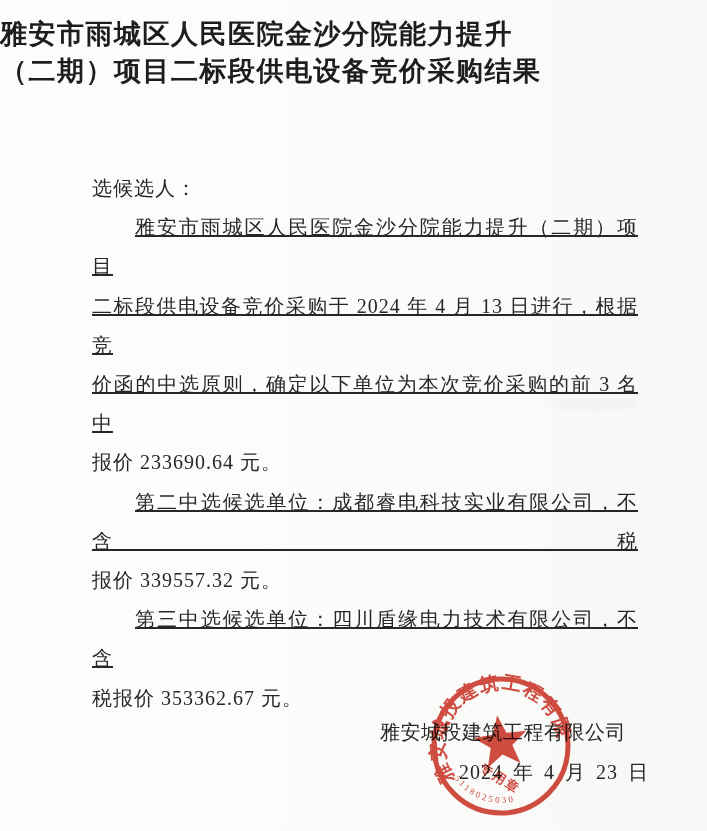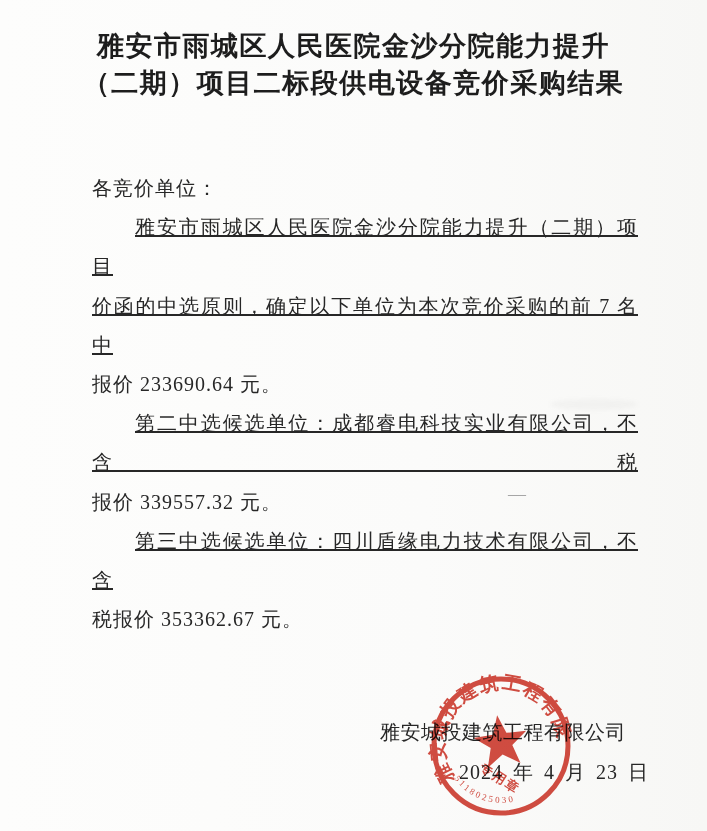--- a/index.html
+++ b/index.html
@@ -8,28 +8,27 @@
     width:707px;height:831px;
     margin:0 auto;
     background:linear-gradient(90deg,#fdfdfc 0%,#fbfbfa 60%,#f7f7f5 100%);
     overflow:hidden;
     font-family:"Liberation Serif", serif;
     color:#262626;
   }
   
   .title{
     position:absolute;top:16px;left:0;right:0;
-    text-align:center;
+    text-align:left;
     font-family:"Liberation Sans", sans-serif;
     font-weight:700;
     font-size:27px;
     line-height:37px;
     letter-spacing:1.5px;
     color:#1d1d1d;
-    margin-top:12px;
   }
   
   .body{
     position:absolute;top:169px;left:92px;width:546px;
     font-size:20px;
     line-height:39.2px;
     letter-spacing:1px;
     color:#272727;
   }
   .line{white-space:nowrap;}
@@ -82,23 +81,24 @@
 <body>
 
 <div class="page">
 
   <header class="title">
     <div>雅安市雨城区人民医院金沙分院能力提升</div>
     <div>（二期）项目二标段供电设备竞价采购结果</div>
   </header>
 
   <main class="body" id="body-lines">
-      <div class="line">各竞价单位：</div>
+      <div class="line">选候选人：</div>
       <div class="line indent full">雅安市雨城区人民医院金沙分院能力提升（二期）项目</div>
-      <div class="line full">价函的中选原则，确定以下单位为本次竞价采购的前 7 名中</div>
+      <div class="line full">二标段供电设备竞价采购于 2024 年 4 月 13 日进行，根据竞</div>
+      <div class="line full">价函的中选原则，确定以下单位为本次竞价采购的前 3 名中</div>
       <div class="line">报价 233690.64 元。</div>
       <div class="line indent full">第二中选候选单位：成都睿电科技实业有限公司，不含税</div>
       <div class="line">报价 339557.32 元。</div>
       <div class="line indent full">第三中选候选单位：四川盾缘电力技术有限公司，不含</div>
       <div class="line">税报价 353362.67 元。</div>
     </main>
 
   <div class="sign-company">雅安城投建筑工程有限公司</div>
   <div class="sign-date">2024 年 4 月 23 日</div>
 

